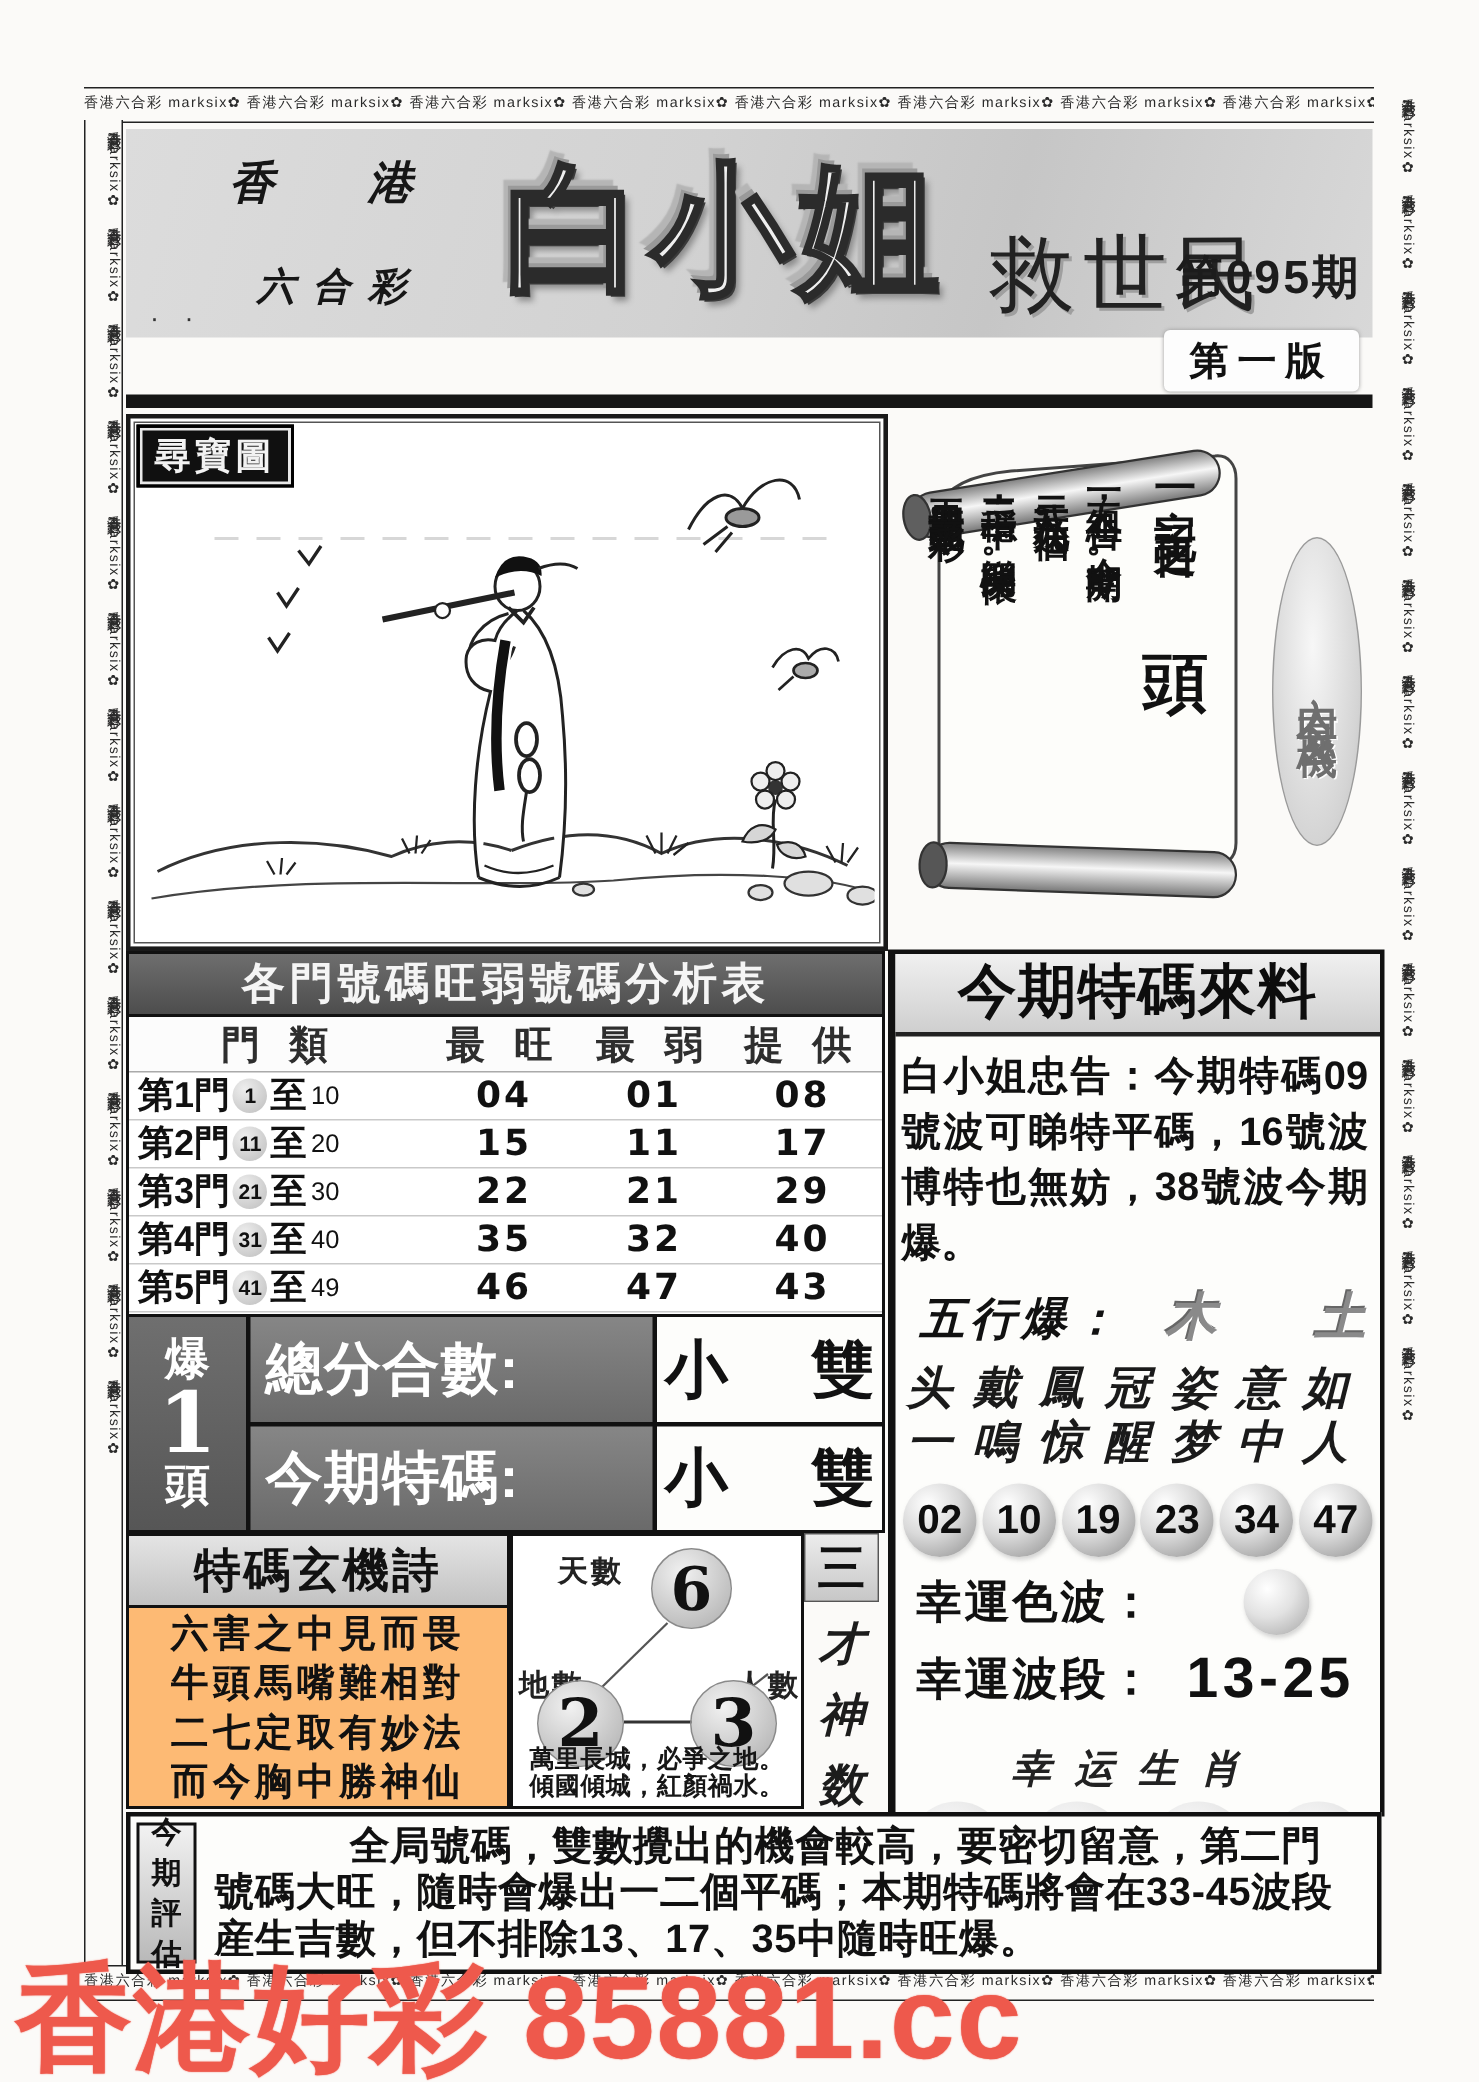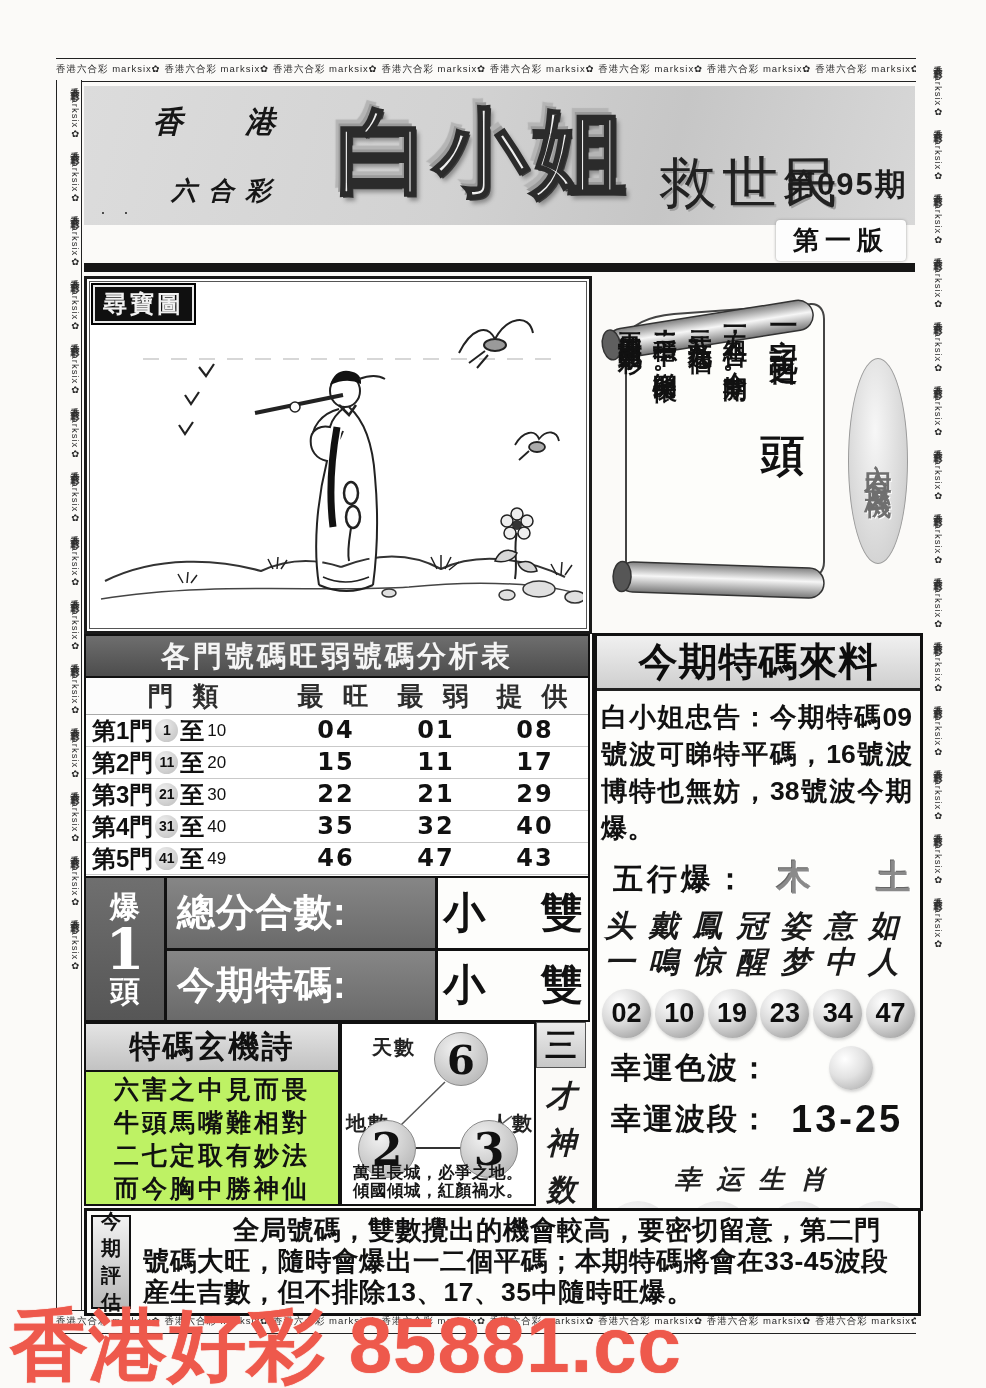--- a/index.html
+++ b/index.html
@@ -71,21 +71,21 @@
         align-items:center;justify-content:center;font-weight:900;}
   .burst-side .c{font-size:30px;line-height:32px;}
   .burst-side .n{font-size:56px;line-height:52px;font-family:"DejaVu Serif",serif;}
   .burst-rows{display:grid;grid-template-rows:1fr 1fr;grid-gap:3px;}
   .burst-row{display:grid;grid-template-columns:268px 1fr;grid-gap:3px;}
   .burst-label{background:linear-gradient(#868686,#6a6a6a);color:#fff;font-size:38px;font-weight:900;
         display:flex;align-items:center;padding-left:10px;letter-spacing:1px;}
   .burst-value{background:#fdfdfb;color:#111;font-size:42px;font-weight:900;display:flex;
         align-items:center;justify-content:center;word-spacing:44px;}
   
-  .poembox{position:absolute;left:84px;top:1022px;width:252px;height:180px;border:2px solid #111;background:#bef264;}
+  .poembox{position:absolute;left:84px;top:1022px;width:252px;height:180px;border:2px solid #111;background:#fdba74;}
   .poem-title{height:46px;line-height:46px;text-align:center;font-size:31px;font-weight:900;letter-spacing:2px;
         background:linear-gradient(#e4e4e4,#c2c2c2);border-bottom:2px solid #111;}
   .poem-line{font-size:25px;font-weight:800;text-align:center;letter-spacing:3px;line-height:32px;margin-top:1px;}
   .trinity{position:absolute;left:340px;top:1022px;width:192px;height:180px;border:2px solid #111;background:#fff;}
   .t-label{position:absolute;font-size:20px;font-weight:800;letter-spacing:2px;color:#222;}
   .t-circle{position:absolute;border-radius:50%;background:radial-gradient(circle at 38% 30%,#f1f1f1,#bdbdbd 75%,#a8a8a8);
         border:1px solid #8a8a8a;display:flex;align-items:center;justify-content:center;
         font-family:"DejaVu Serif",serif;font-weight:900;color:#111;}
   .t-caption{position:absolute;left:0;width:100%;font-size:16.5px;font-weight:900;letter-spacing:0.5px;
         text-align:center;color:#161616;}
@@ -93,21 +93,21 @@
   .tstrip-top{height:44px;line-height:44px;text-align:center;font-size:32px;font-weight:900;
         background:linear-gradient(#ececec,#c7c7c7);border:1px solid #555;}
   .tstrip-chars{margin-top:8px;display:flex;flex-direction:column;align-items:center;gap:6px;
         font-family:"DejaVu Serif",serif;font-style:italic;font-weight:800;font-size:30px;color:#1c1c1c;}
   
   .special{position:absolute;left:592px;top:633px;width:323px;height:572px;background:#fdfdfb;
         border:3px solid #111;border-left-width:5px;}
   .sp-title{height:52px;line-height:52px;text-align:center;font-size:39px;font-weight:900;letter-spacing:1px;
         background:linear-gradient(#f0f0f0,#cfcfcf);border-bottom:3px solid #222;color:#0d0d0d;}
   .sp-advice{padding:8px 8px 2px 4px;font-size:26.5px;line-height:37px;font-weight:800;text-align:justify;}
-  .sp-five{display:flex;align-items:baseline;padding:6px 4px 0 16px;}
+  .sp-five{display:flex;align-items:baseline;padding:6px 4px 0 16px;font-style:italic;}
   .sp-five .lbl{font-size:30px;font-weight:900;letter-spacing:4px;}
   .sp-five .val{font-size:34px;font-weight:900;color:#8a8a8a;margin-left:28px;word-spacing:56px;
         text-shadow:1px 1px 0 #fff,-1px -1px 0 #666;}
   .sp-verse{font-family:"DejaVu Serif",serif;font-style:italic;font-weight:700;font-size:30px;
         letter-spacing:14px;text-align:center;line-height:42px;margin-top:4px;color:#1a1a1a;}
   .balls{display:flex;justify-content:space-between;padding:6px 5px 0 5px;}
   .ball{width:49px;height:49px;border-radius:50%;background:radial-gradient(circle at 34% 28%,#ffffff,#d9d9d9 45%,#a9a9a9 80%,#8f8f8f);
         box-shadow:1px 2px 3px #9996;display:flex;align-items:center;justify-content:center;
         font-size:27px;font-weight:900;color:#0e0e0e;}
   .sp-row{display:flex;align-items:center;padding-left:14px;margin-top:8px;}

